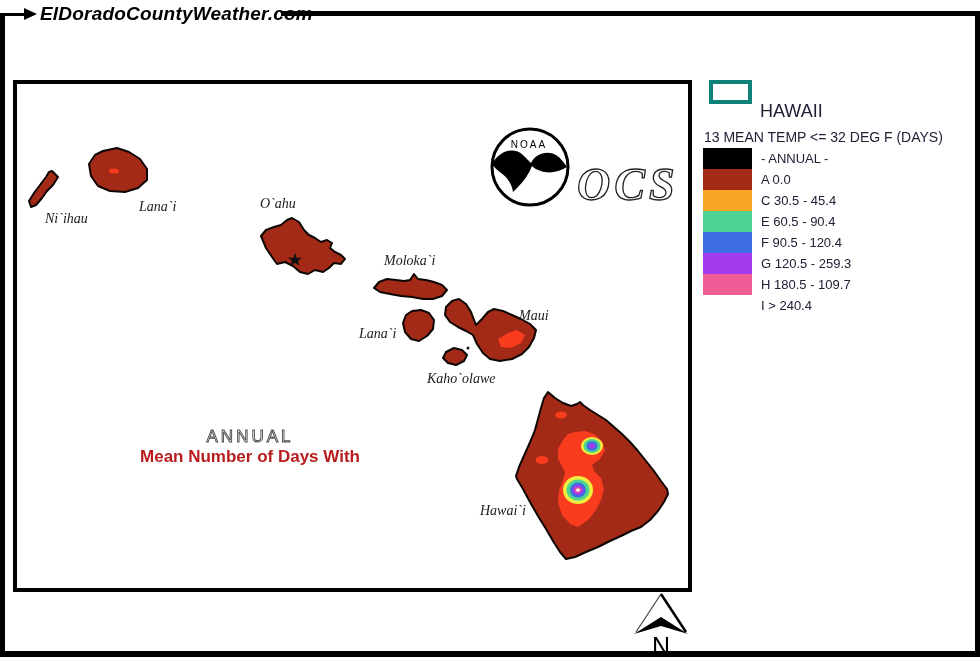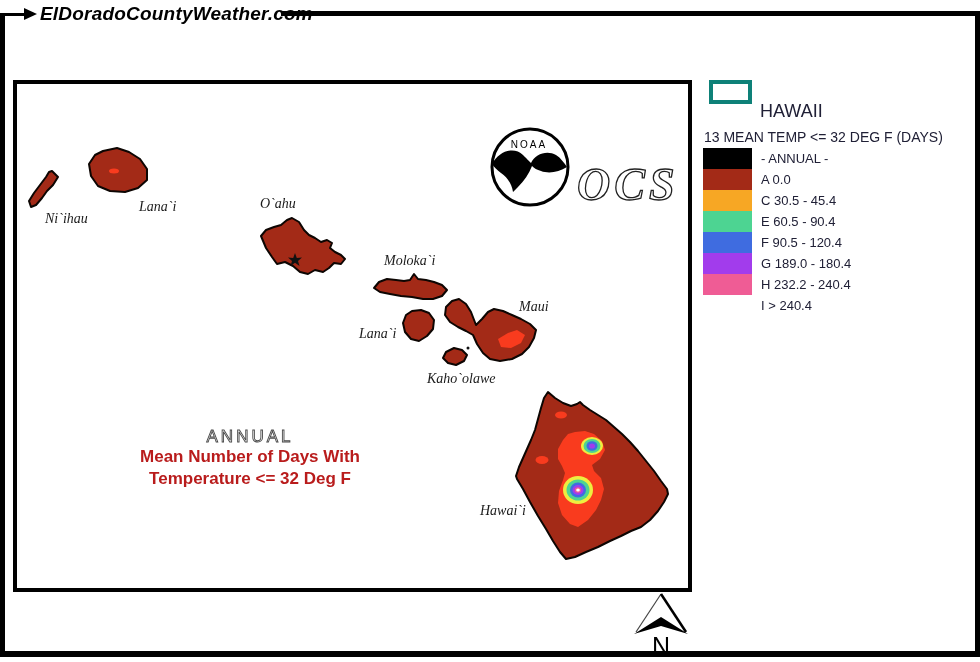--- a/index.html
+++ b/index.html
@@ -97,27 +97,26 @@
       <path d="M661,594 L686,632" stroke="#000" stroke-width="2.5" fill="none"></path>
       <path d="M634,634 L661,617 L688,634 L661,626 Z" fill="#000"></path>
       <text x="661" y="655" text-anchor="middle" font-size="25" font-family="Liberation Sans, sans-serif" fill="#000">N</text>
     </g>
   </svg>
 
   <div class="island-label" style="left:45px;top:211px;">Ni`ihau</div>
   <div class="island-label" style="left:139px;top:199px;">Lana`i</div>
   <div class="island-label" style="left:260px;top:196px;">O`ahu</div>
   <div class="island-label" style="left:384px;top:253px;">Moloka`i</div>
-  <div class="island-label" style="left:519px;top:299px;">Maui</div>
+  <div class="island-label" style="left:519px;top:308px;">Maui</div>
   <div class="island-label" style="left:359px;top:326px;">Lana`i</div>
   <div class="island-label" style="left:427px;top:371px;">Kaho`olawe</div>
   <div class="island-label" style="left:480px;top:503px;">Hawai`i</div>
 
   <div class="subtitle" style="top:447px;">Mean Number of Days With</div>
-  <div class="subtitle" style="top:469px;">Temperature &lt;= 32 Deg F</div>
 
   <div class="legend-panel">
     <div class="extent-swatch"></div>
     <div class="extent-label">HAWAII</div>
     <div class="legend-title">13 MEAN TEMP &lt;= 32 DEG F (DAYS)</div>
     <div class="legend-rows">
       <div class="legend-row">
         <div class="legend-swatch" style="background-color: rgb(0, 0, 0);"></div>
         <div class="legend-row-label">- ANNUAL -</div>
       </div>
@@ -132,25 +131,25 @@
       <div class="legend-row">
         <div class="legend-swatch" style="background-color: rgb(77, 212, 146);"></div>
         <div class="legend-row-label">E 60.5 - 90.4</div>
       </div>
       <div class="legend-row">
         <div class="legend-swatch" style="background-color: rgb(63, 108, 224);"></div>
         <div class="legend-row-label">F 90.5 - 120.4</div>
       </div>
       <div class="legend-row">
         <div class="legend-swatch" style="background-color: rgb(162, 60, 236);"></div>
-        <div class="legend-row-label">G 189.0 - 180.4</div>
+        <div class="legend-row-label">G 120.5 - 259.3</div>
       </div>
       <div class="legend-row">
         <div class="legend-swatch" style="background-color: rgb(239, 92, 149);"></div>
-        <div class="legend-row-label">H 232.2 - 240.4</div>
+        <div class="legend-row-label">H 180.5 - 109.7</div>
       </div>
       <div class="legend-row">
         <div class="legend-swatch" style="background-color: rgb(255, 255, 255);"></div>
         <div class="legend-row-label">I &gt; 240.4</div>
       </div>
     </div>
   </div>
 
 </div>
 

